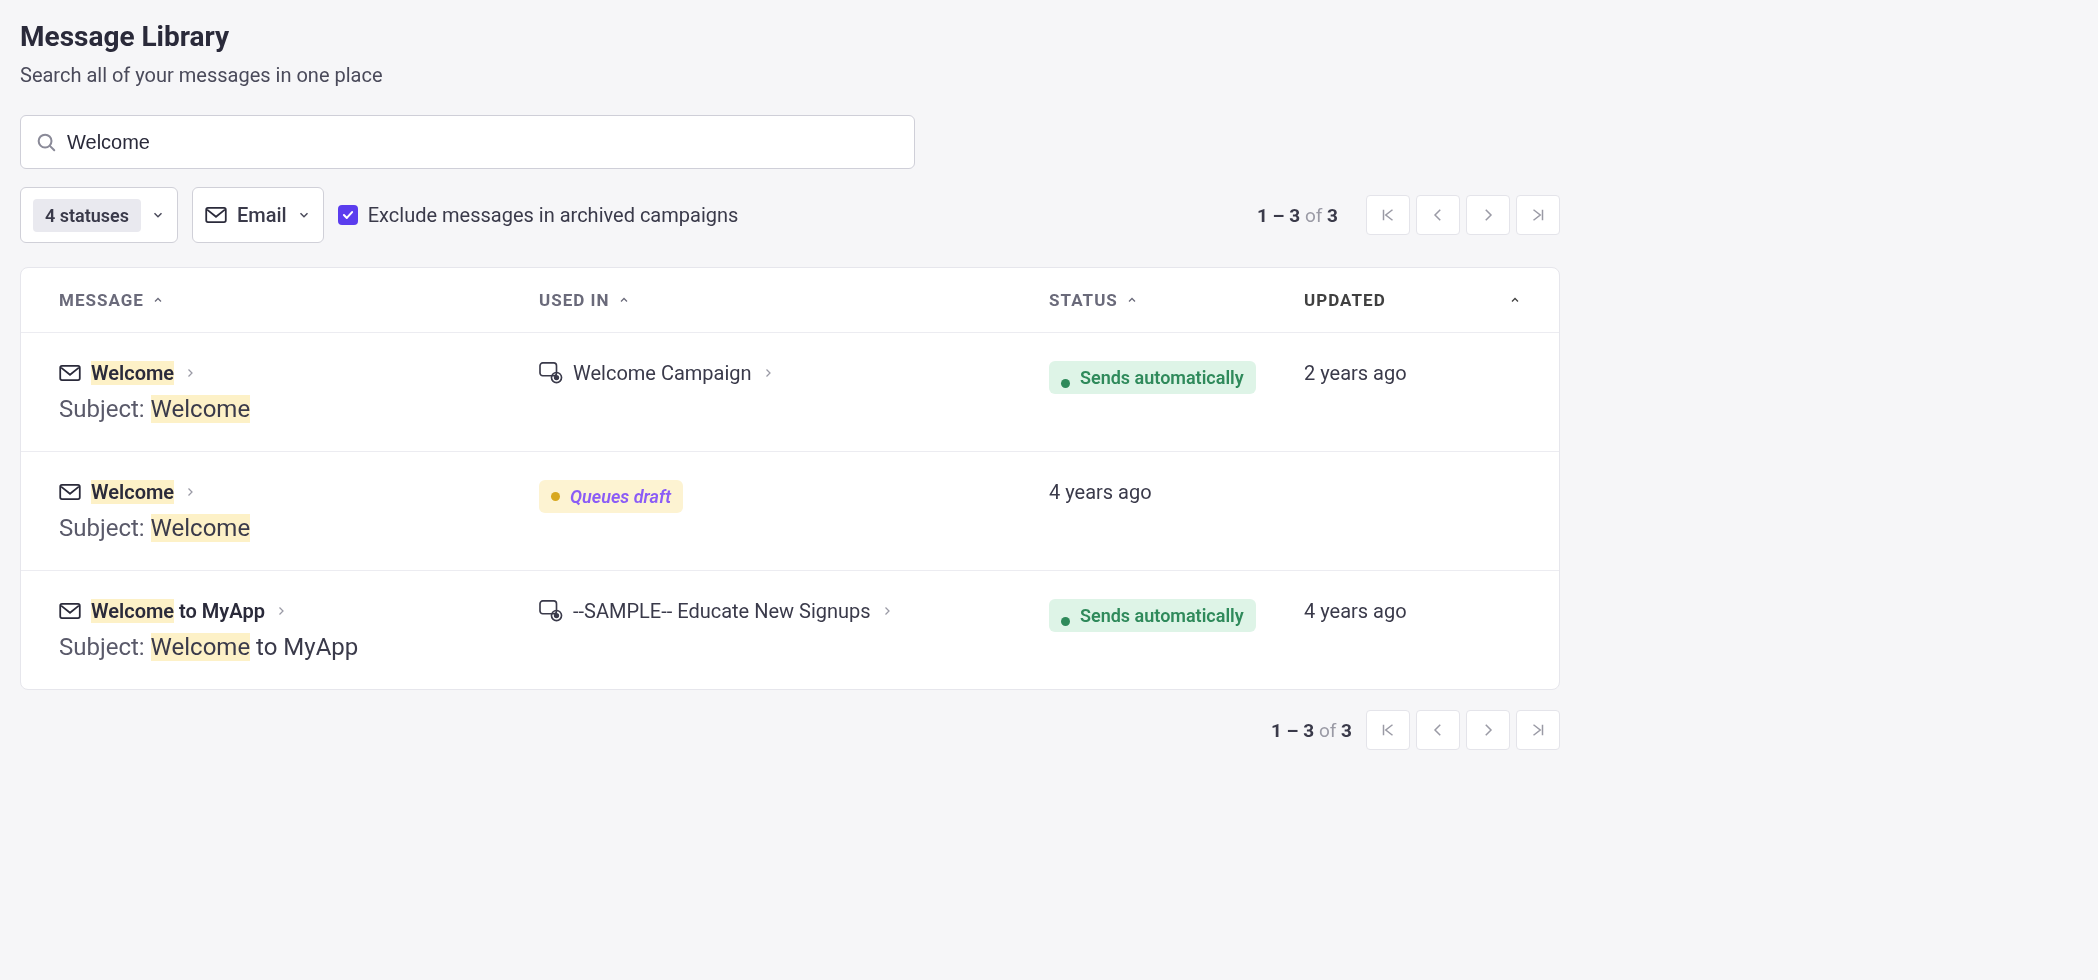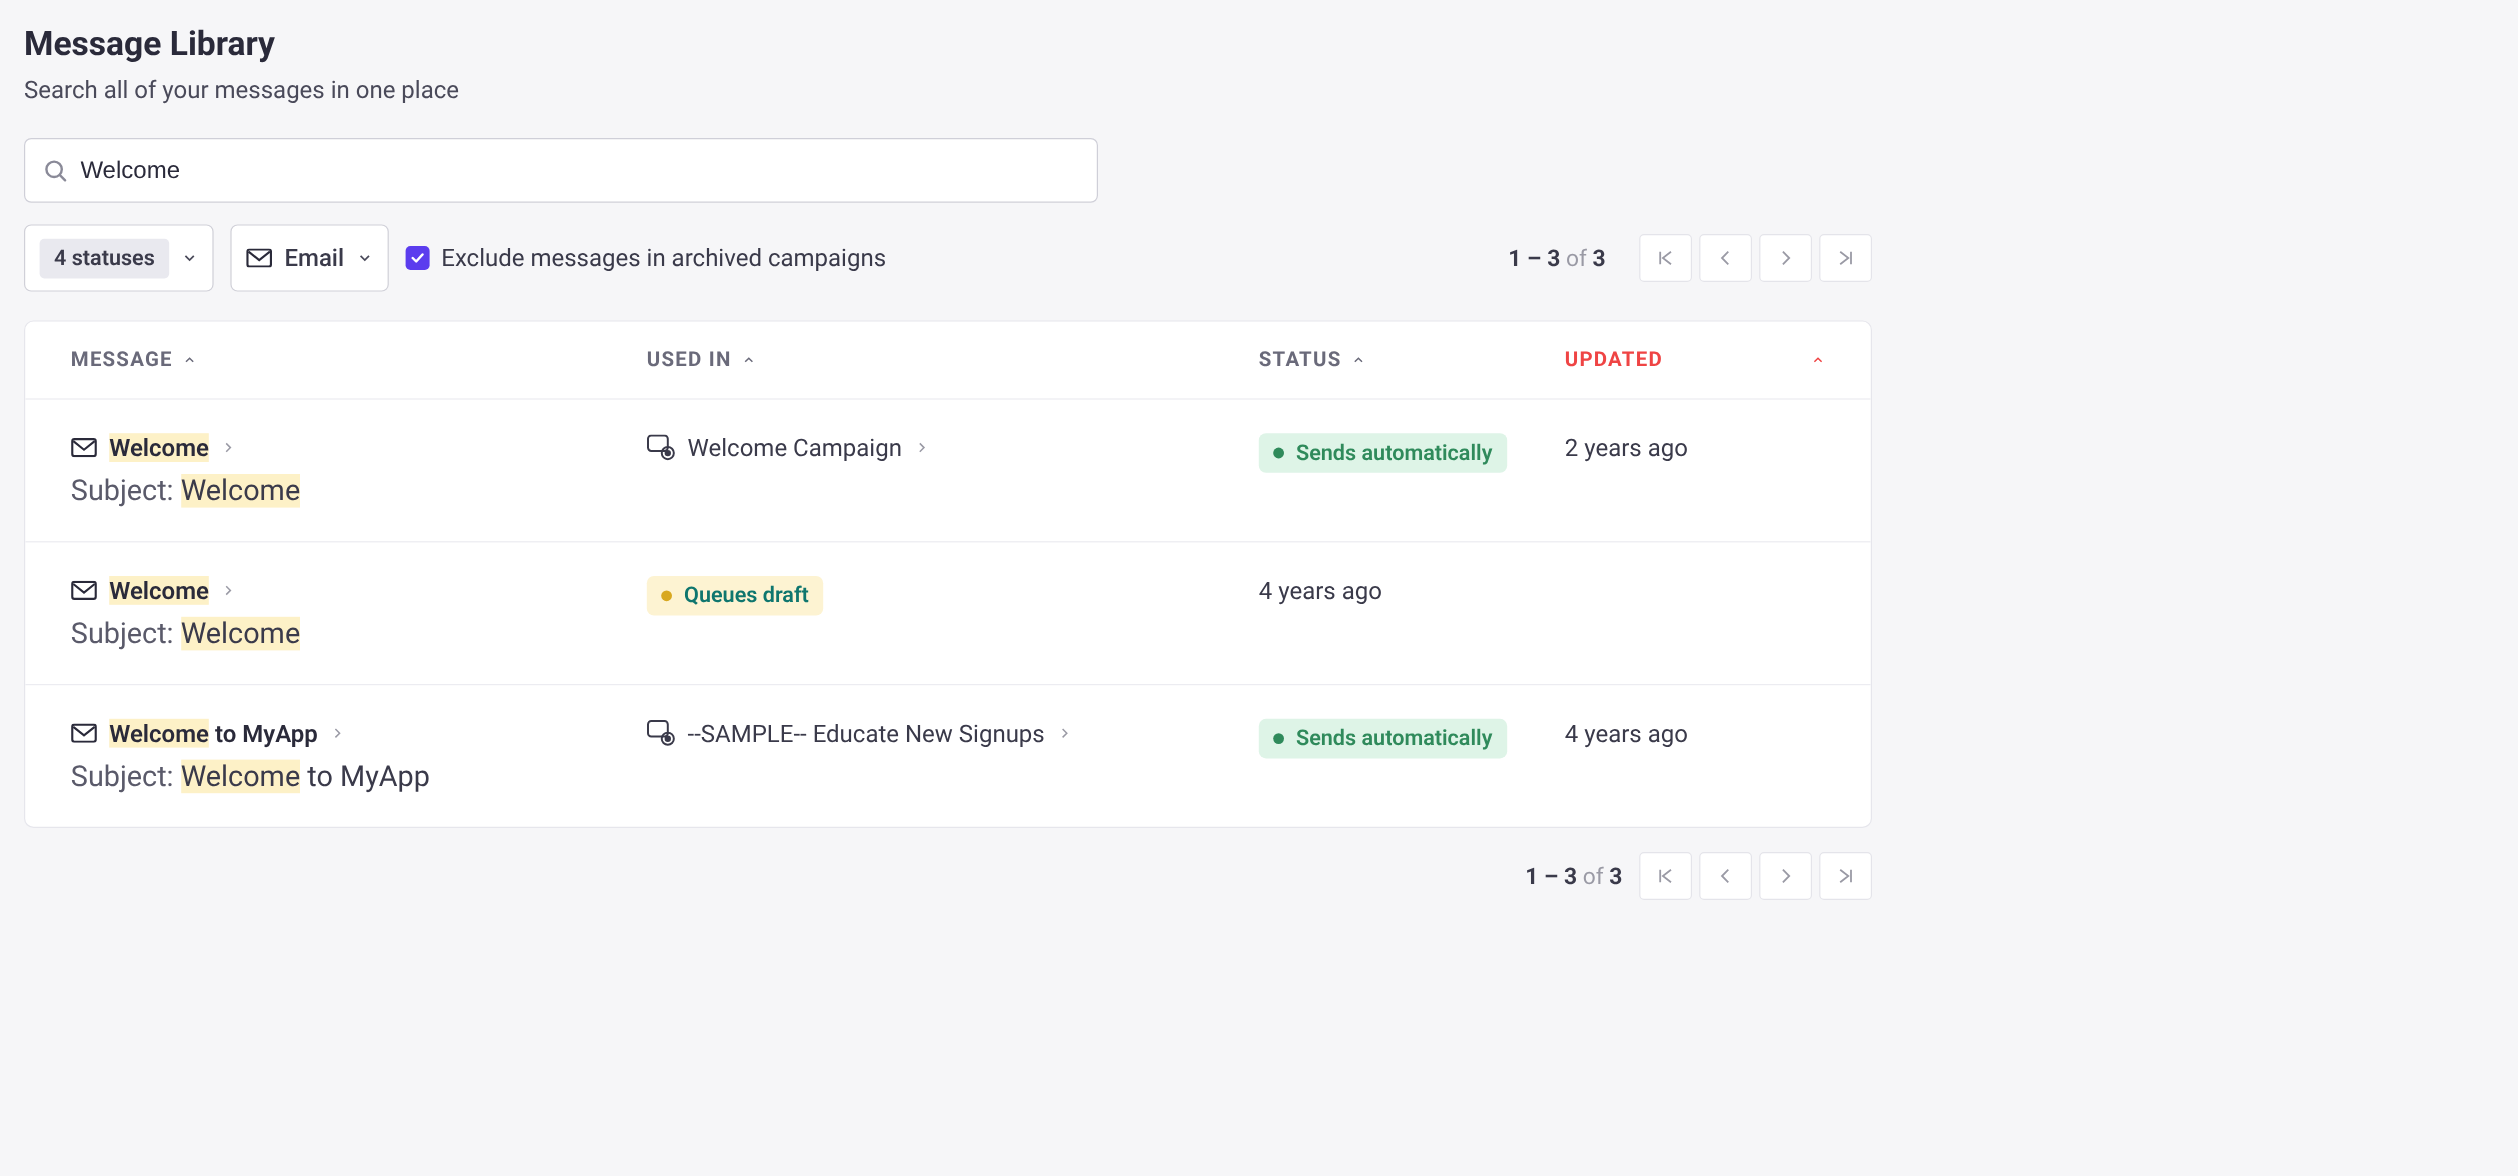--- a/index.html
+++ b/index.html
@@ -127,21 +127,21 @@
   .th {
     font-size: 17px;
     font-weight: 700;
     letter-spacing: 0.06em;
     color: #6a6a7a;
     display: inline-flex;
     align-items: center;
     gap: 8px;
     cursor: pointer;
   }
-  .th.sort-active { color: #ef4444; justify-content: space-between; }
+  .th.sort-active { color: #404040; justify-content: space-between; }
   .trow {
     border-top: 1px solid #ececf1;
     padding-top: 28px;
     padding-bottom: 28px;
   }
   .msg-cell .row1 {
     display: flex;
     align-items: center;
     gap: 10px;
     font-size: 20px;
@@ -165,22 +165,22 @@
   }
   .status-badge {
     display: inline-flex;
     align-items: center;
     gap: 10px;
     padding: 6px 12px;
     border-radius: 6px;
     font-size: 18px;
     font-weight: 600;
   }
-  .status-badge.green { background: #def4e7; color: #2f8a5b; }
-  .status-badge.yellow { background: #fdf3d2; color: #0f766e; }
+  .status-badge.green { background: #def4e7; color: #2f8a5b; align-items: flex-end; }
+  .status-badge.yellow { background: #fdf3d2; color: #8b5cf6; font-style: italic; }
   .dot { width:9px; height:9px; border-radius:50%; display:inline-block; }
   .dot.green { background:#2f8a5b; }
   .dot.yellow { background:#d8a820; }
   .updated-cell { font-size: 20px; color: #3a3a4a; }
   .chev { color:#9a9aa5; }
   .footer-row {
     display:flex;
     justify-content:flex-end;
     align-items:center;
     margin-top: 20px;

